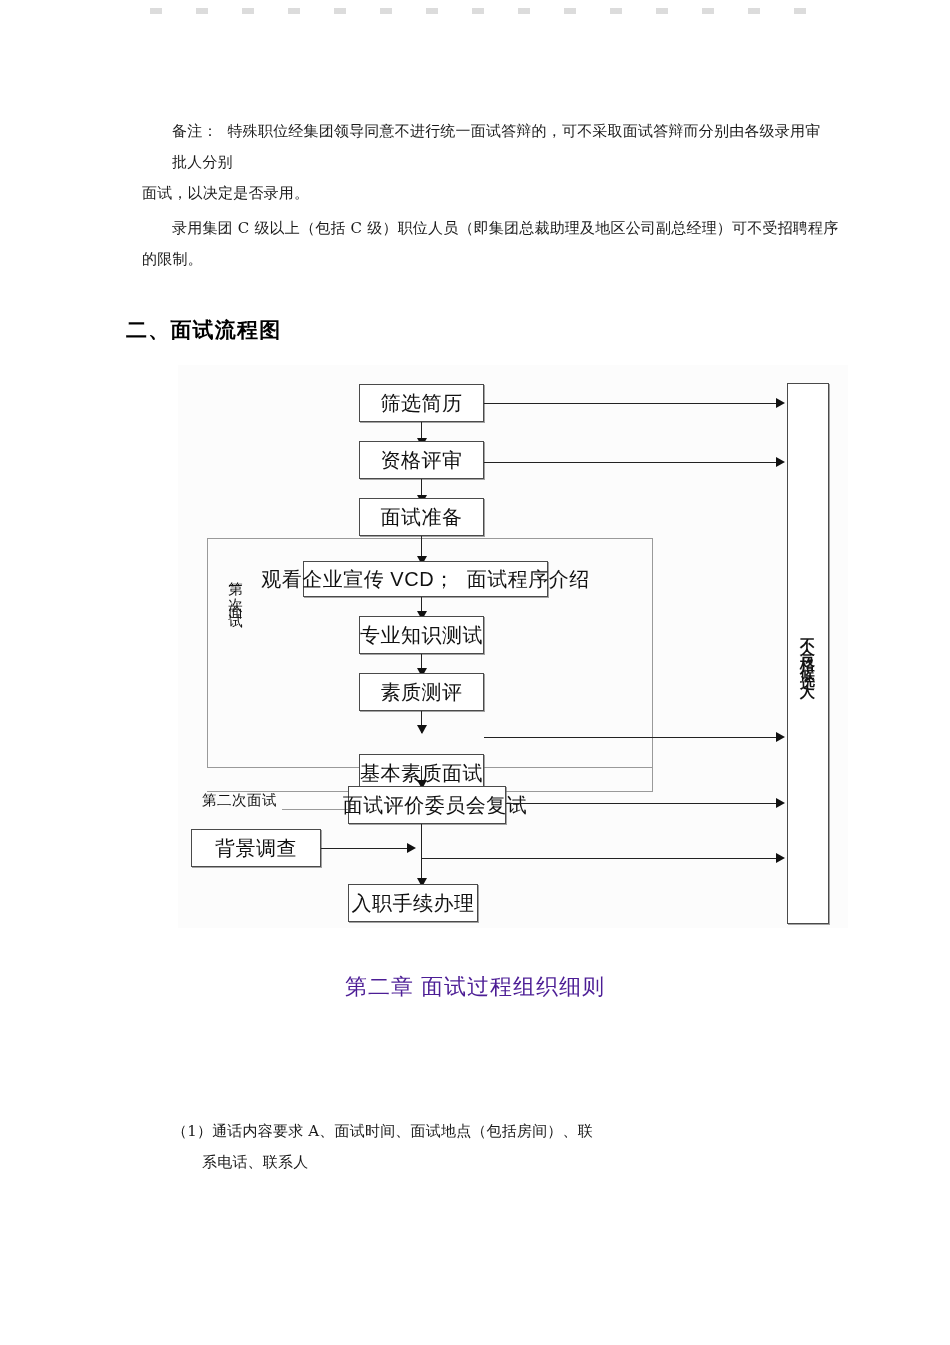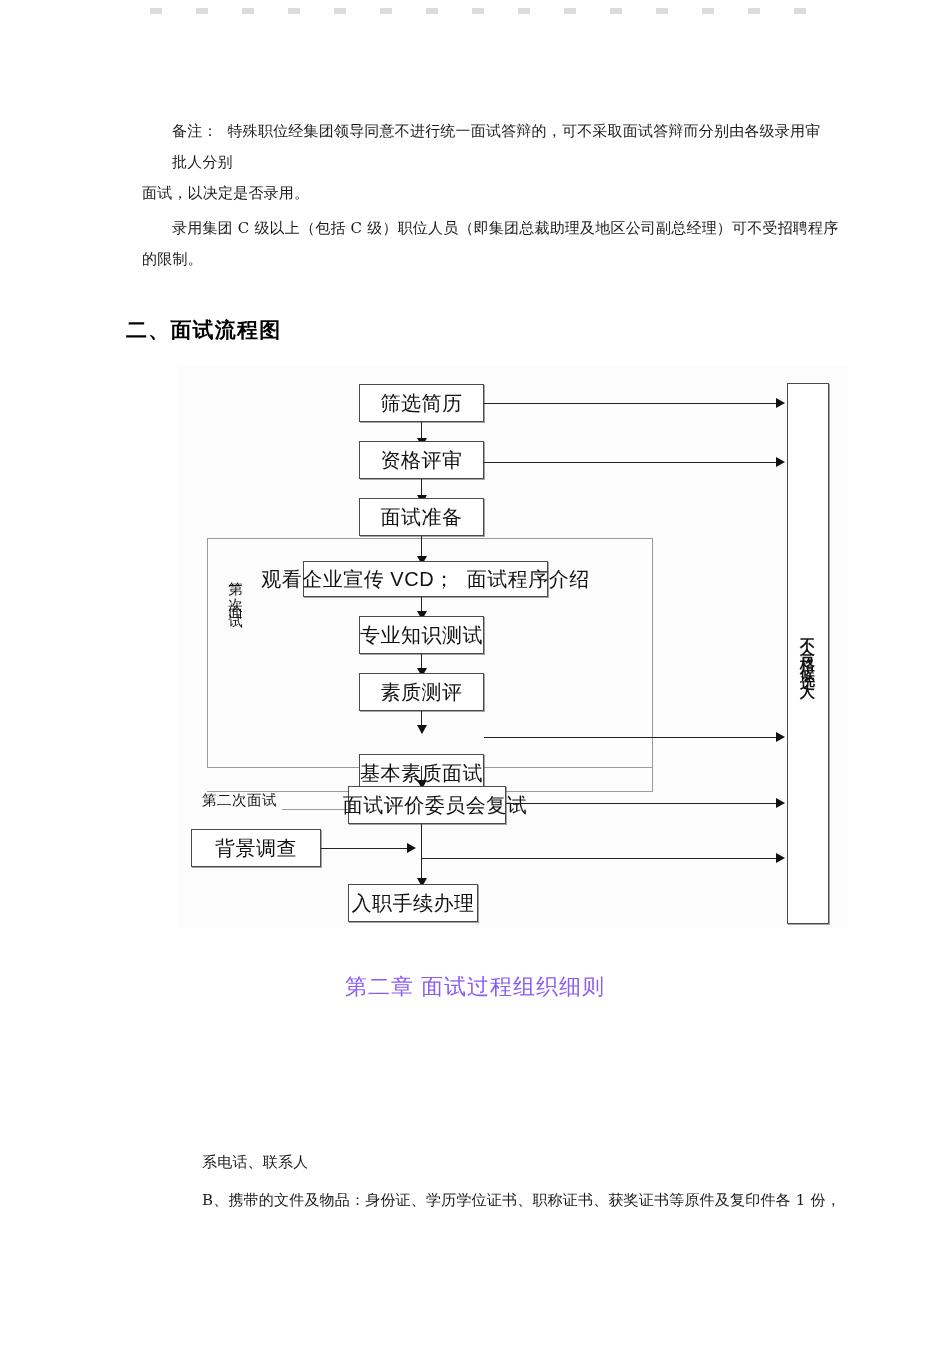--- a/index.html
+++ b/index.html
@@ -67,21 +67,21 @@
   .h-phone { left: 142px; top: 1062px; }
 
   .h-chapter {
     position: absolute;
     left: 0; top: 972px;
     width: 950px;
     text-align: center;
     font-family: "Liberation Sans", sans-serif;
     font-size: 22px;
     letter-spacing: 1px;
-    color: #8b5cf6;
+    color: #4c1d95;
   }
 
   
   .flow {
     position: absolute;
     left: 178px; top: 365px;
     width: 670px; height: 563px;
     background: #fcfcfc;
   }
 
@@ -284,16 +284,16 @@
     <div class="arrow-right" style="left:598px; top:433px;"></div>
 
     <div class="hline" style="left:243px; top:493px; width:357px;"></div>
     <div class="arrow-right" style="left:598px; top:488px;"></div>
 
   </div>
 
   <div class="h-chapter">第二章  面试过程组织细则</div>
 
 
+  <div class="para l1">（1）通话内容要求 A、面试时间、面试地点（包括房间）、联</div>
   <div class="para l2">系电话、联系人</div>
-  <div class="para l3">B、携带的文件及物品：身份证、学历学位证书、职称证书、获奖证书等原件及复印件各 1 份，</div>
 
 </div>
 
 </body></html>

